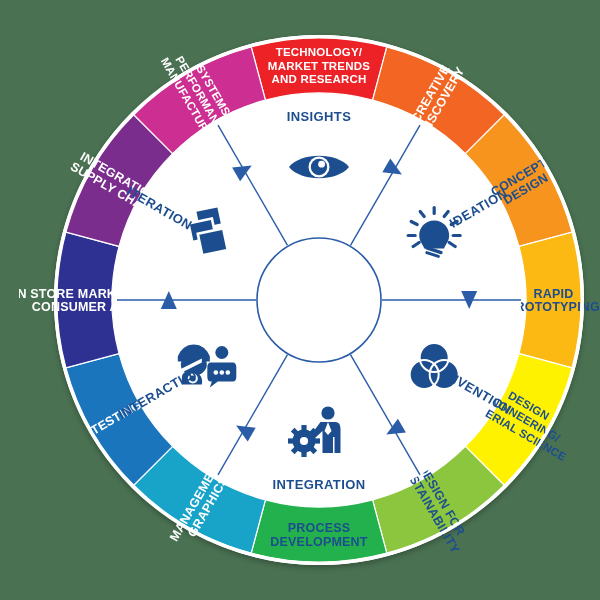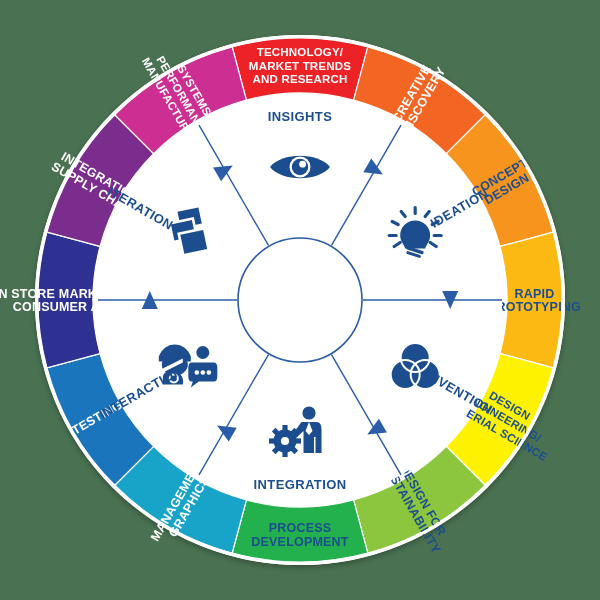--- a/index.html
+++ b/index.html
@@ -2,21 +2,21 @@
 <html><head>
 <meta charset="utf-8">
 <style>
   html,body{margin:0;padding:0;}
   body{
     width:600px;height:600px;
     background:#4a7252;
     font-family:"Liberation Sans", sans-serif;
     overflow:hidden;
   }
-  #wheel-wrap{position:relative;width:544px;height:600px;}
+  #wheel-wrap{position:relative;width:544px;height:600px;padding-left:19px;}
   svg{display:block;}
   .outer-label{
     font-family:"Liberation Sans", sans-serif;
     font-weight:bold;
     letter-spacing:0.2px;
   }
   .inner-label{
     font-family:"Liberation Sans", sans-serif;
     font-weight:bold;
     fill:#1c4e8f;

